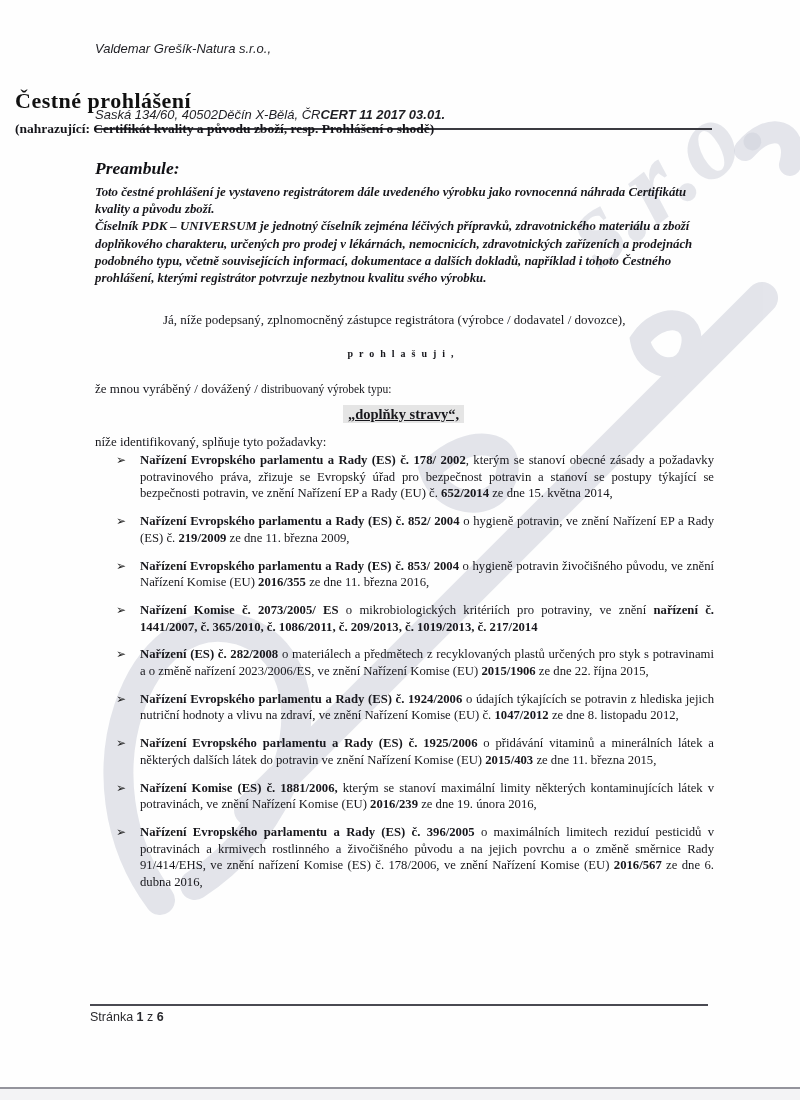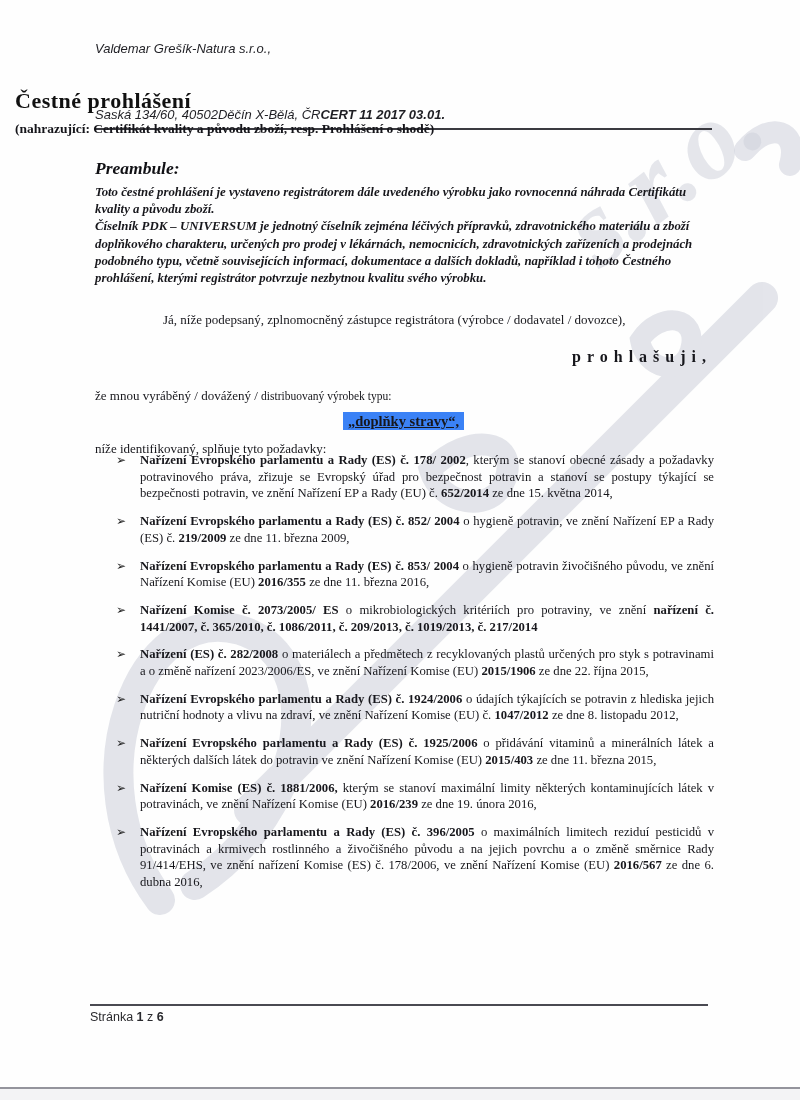--- a/index.html
+++ b/index.html
@@ -33,26 +33,26 @@
   .doc-subtitle { margin-top:7px; font-size:13.5px; font-weight:bold; color:#15151a; }
 
   
   .preamble { position:absolute; top:158px; left:95px; right:88px;font-style:italic; }
   .preamble-heading { font-size:17.5px; font-weight:bold; margin-bottom:5px; color:#101014; }
   .preamble-text { font-size:12.8px; font-weight:bold; line-height:17.2px; color:#17171c; }
 
   
   .declaration { position:absolute; top:312px; left:95px; right:88px; font-size:13px; color:#17171c; }
   .decl-intro { text-indent:68px; }
-  .decl-verb { margin-top:20px; text-align:right; font-weight:bold; font-size:16px; letter-spacing:6px; }
+  .decl-verb { margin-top:20px; text-align:center; font-weight:bold; font-size:10px; letter-spacing:6px; }
   .decl-product-line { margin-top:22px; }
   .decl-product-line .small { font-size:11.5px; }
   .decl-product-type { margin-top:9px; text-align:center; }
   .decl-product-type .hl {
-    font-weight:bold; font-size:14.5px; background:#3b82f6;
+    font-weight:bold; font-size:14.5px; background:#e5e5e5;
     text-decoration:underline; padding:1px 5px;
   }
   .decl-outro { margin-top:11px; }
 
   
   .req-list { position:absolute; top:452px; left:95px; right:86px; list-style:none; }
   .req-item {
     position:relative; padding-left:45px; margin-bottom:11px;
     font-size:12.7px; line-height:16.7px; text-align:justify; color:#17171c;
   }

